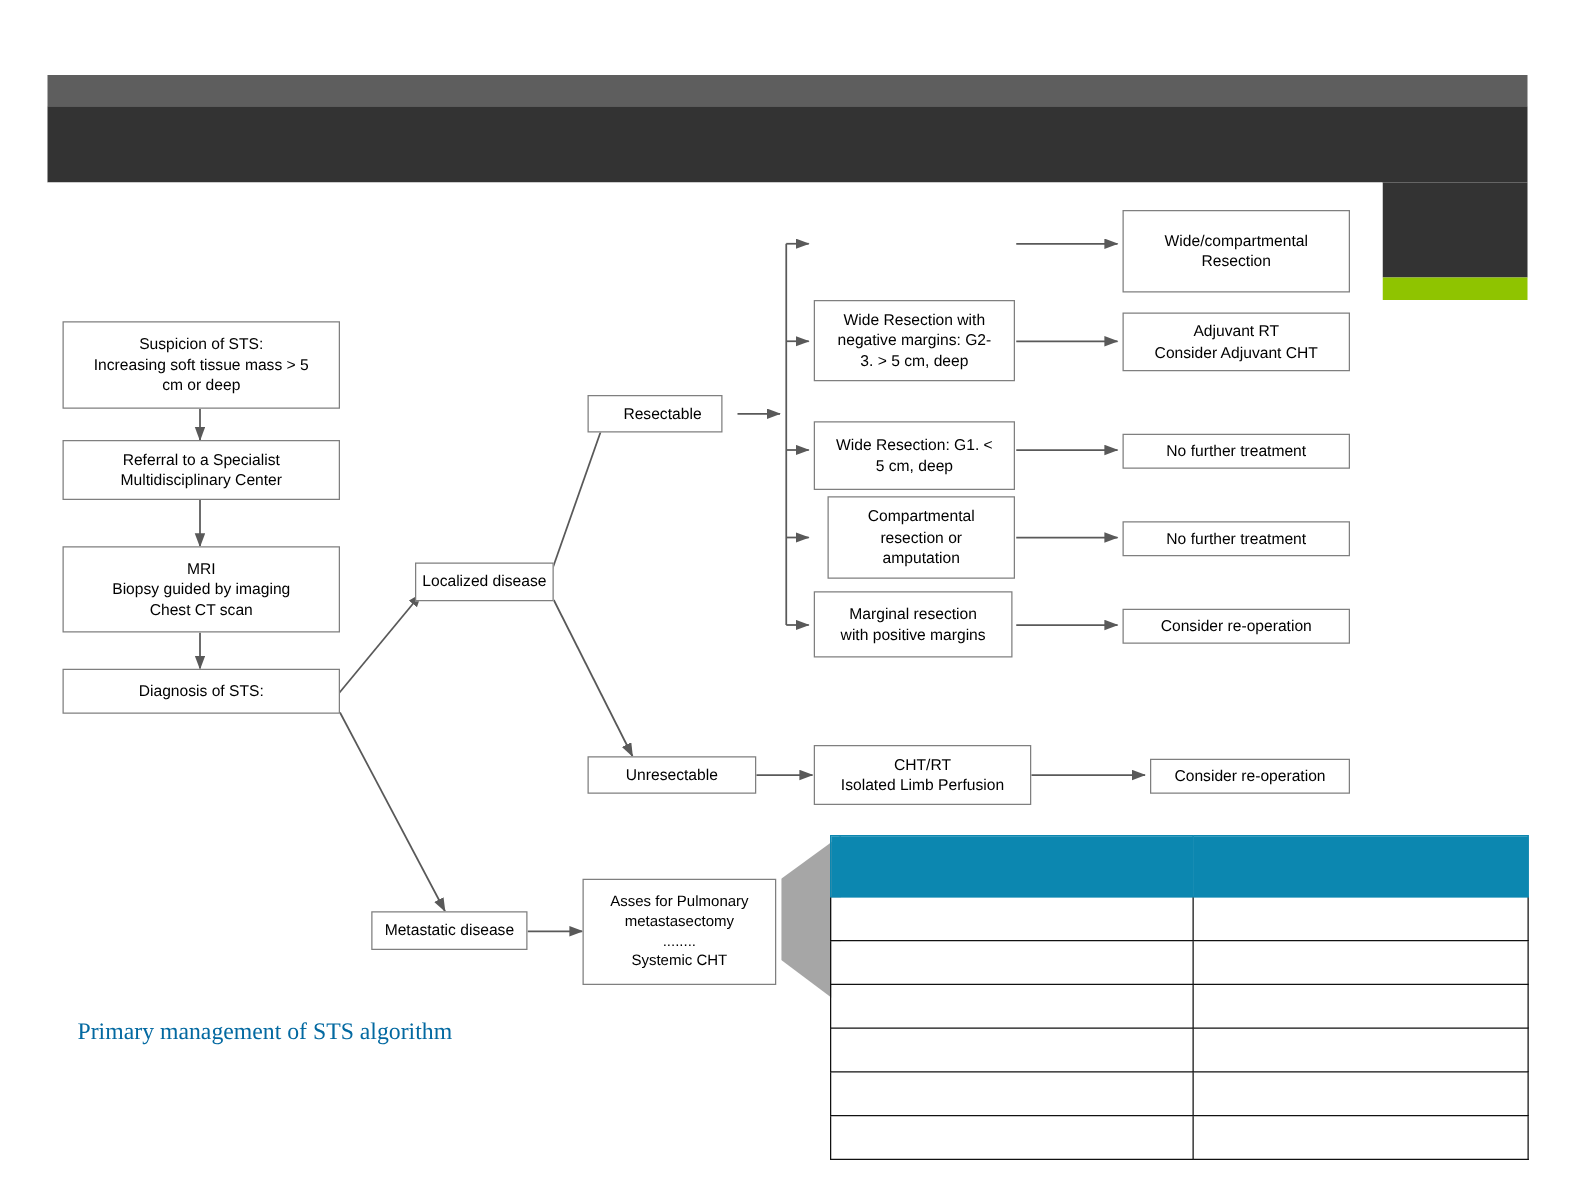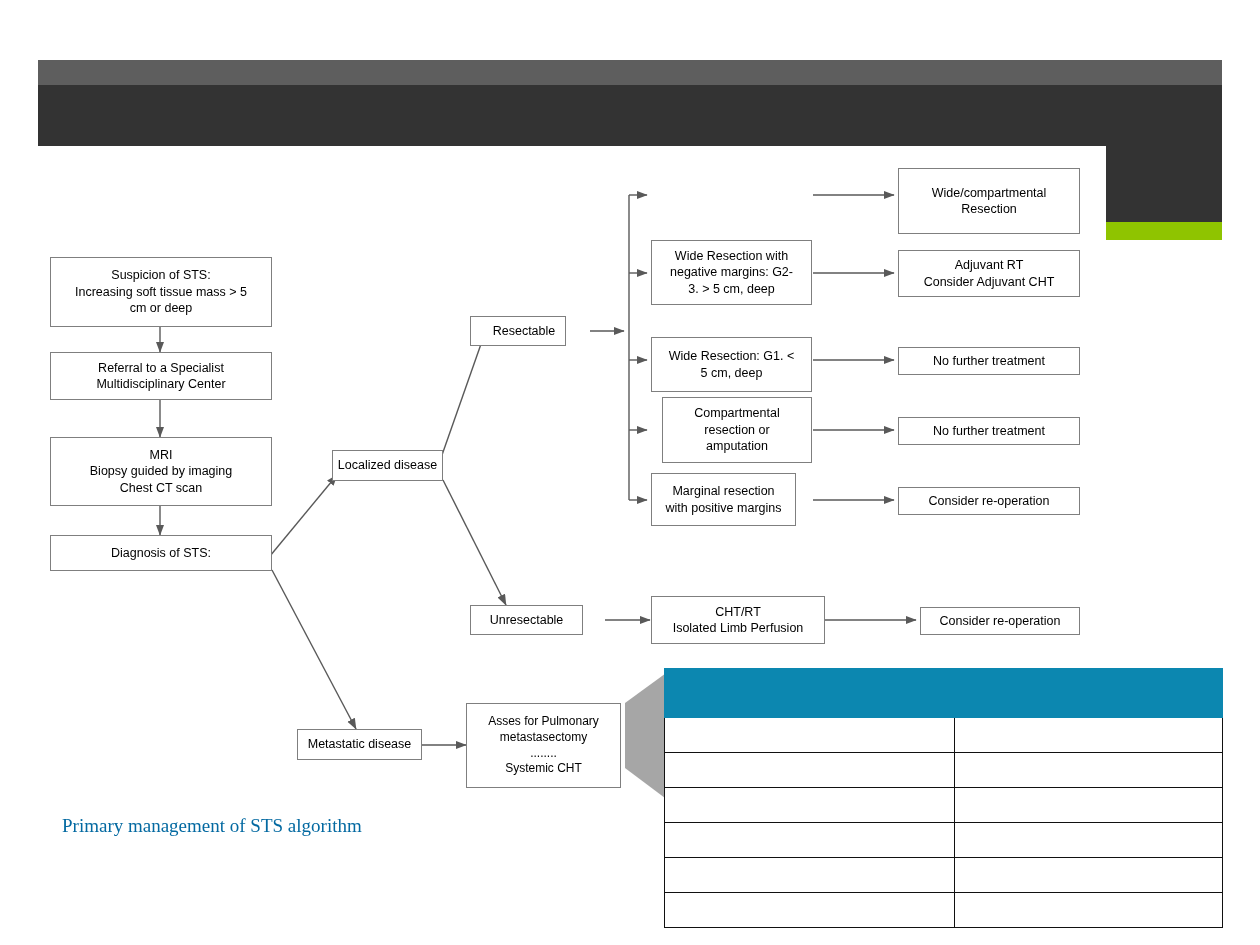--- a/index.html
+++ b/index.html
@@ -195,37 +195,37 @@
   <div class="node" style="left:50px; top:437px; width:222px; height:69px;">MRI
 Biopsy guided by imaging
 Chest CT scan</div>
 
   <div class="node" style="left:50px; top:535px; width:222px; height:36px;">Diagnosis of STS:</div>
 
   <div class="node" style="left:332px; top:450px; width:111px; height:31px;">Localized disease</div>
 
   <div class="node" style="left:297px; top:729px; width:125px; height:31px;">Metastatic disease</div>
 
-  <div class="node" style="left:470px; top:316px; width:96px; height:30px;padding-left:16px;">Resectable</div>
-
-  <div class="node" style="left:470px; top:605px; width:113px; height:30px;">Unresectable</div>
+  <div class="node" style="left:470px; top:316px; width:108px; height:30px;padding-left:16px;">Resectable</div>
+
+  <div class="node" style="left:470px; top:605px; width:135px; height:30px;">Unresectable</div>
 
 
   <div class="node" style="left:651px; top:240px; width:161px; height:65px;">Wide Resection with
 negative margins: G2-
 3. &gt; 5 cm, deep</div>
 
   <div class="node" style="left:651px; top:337px; width:161px; height:55px;">Wide Resection: G1. &lt;
 5 cm, deep</div>
 
   <div class="node" style="left:662px; top:397px; width:150px; height:66px;">Compartmental
 resection or
 amputation</div>
 
-  <div class="node" style="left:651px; top:473px; width:145px; height:53px;">Marginal resection
+  <div class="node" style="left:651px; top:473px; width:159px; height:53px;">Marginal resection
 with positive margins</div>
 
   <div class="node" style="left:651px; top:596px; width:174px; height:48px;">CHT/RT
 Isolated Limb Perfusion</div>
 
   <div class="node" style="left:466px; top:703px; width:155px; height:85px; font-size:12px;">Asses  for Pulmonary
 metastasectomy
 ........
 Systemic CHT</div>
 

